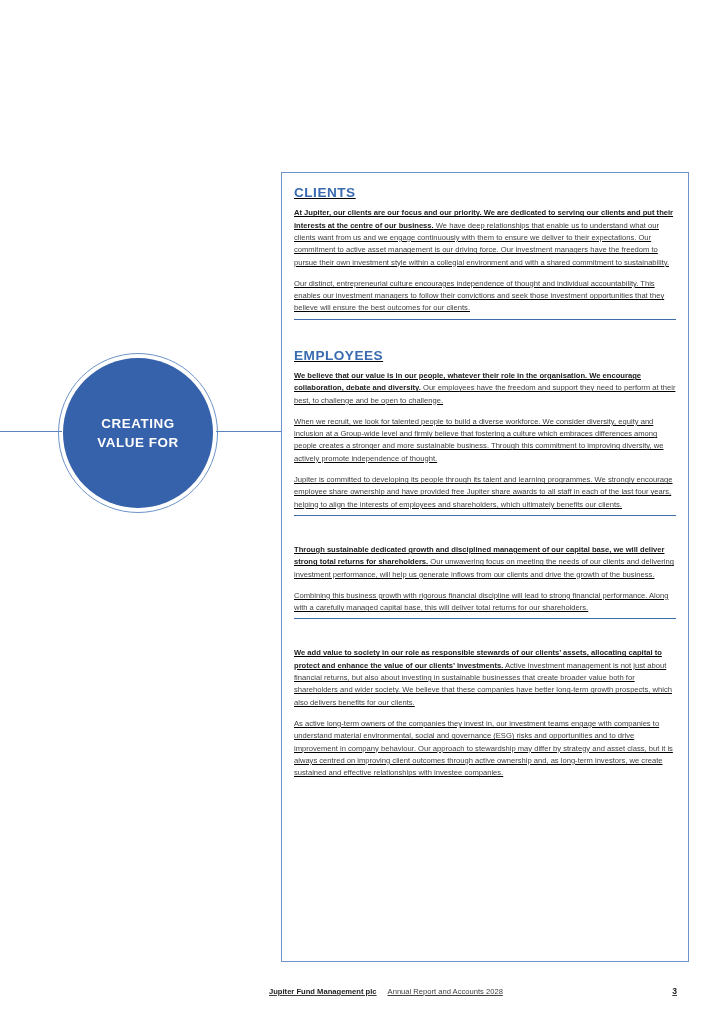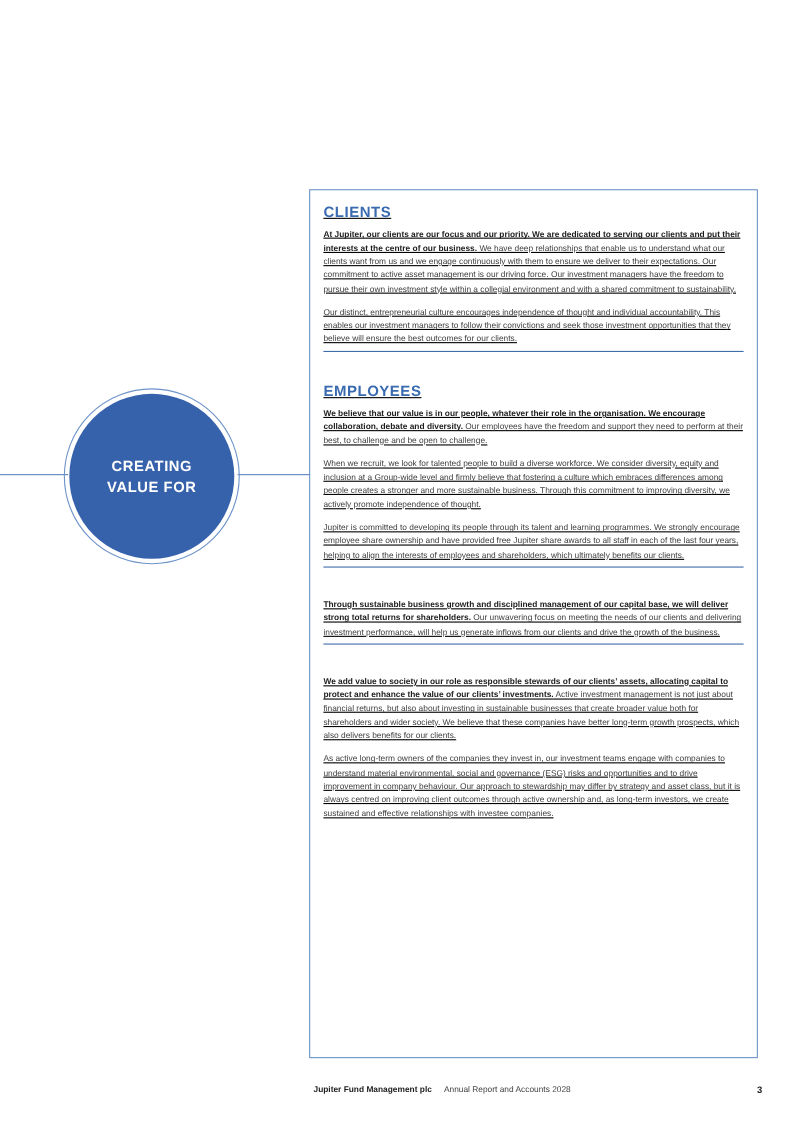--- a/index.html
+++ b/index.html
@@ -112,27 +112,28 @@
   .para b {
     color: #1d1d1f;
     font-weight: bold;
   }
 
   .section-body { padding-bottom: 4px; }
 
   
   .footer {
     position: absolute;
-    left: 285px;
+    left: 269px;
     top: 986px;
     width: 408px;
     display: flex;
-    align-items: flex-start;
+    align-items: flex-end;
     font-size: 7.6px;
     color: #3f3f43;
+    text-decoration: underline;
   }
   .footer-company {
     font-weight: bold;
     color: #1d1d1f;
     margin-right: 11px;
   }
   .footer-report {
     flex: 1;
   }
   .footer-page {
@@ -166,21 +167,22 @@
     <div class="section">
       <div class="section-title">EMPLOYEES</div>
       <div class="section-body">
         <p class="para"><b>We believe that our value is in our people, whatever their role in the organisation. We encourage collaboration, debate and diversity.</b><span> Our employees have the freedom and support they need to perform at their best, to challenge and be open to challenge.</span></p>
         <p class="para"><span>When we recruit, we look for talented people to build a diverse workforce. We consider diversity, equity and inclusion at a Group-wide level and firmly believe that fostering a culture which embraces differences among people creates a stronger and more sustainable business. Through this commitment to improving diversity, we actively promote independence of thought.</span></p>
         <p class="para"><span>Jupiter is committed to developing its people through its talent and learning programmes. We strongly encourage employee share ownership and have provided free Jupiter share awards to all staff in each of the last four years, helping to align the interests of employees and shareholders, which ultimately benefits our clients.</span></p>
       </div>
     </div>
     <div class="section">
       <div class="section-body">
-        <p class="para"><b>Through sustainable business growth and disciplined management of our capital base, we will deliver strong total returns for shareholders.</b><span> Our unwavering focus on meeting the needs of our clients and delivering investment performance, will help us generate inflows from our clients and drive the growth of the business.</span></p>
+        <p class="para"><b>Through sustainable dedicated growth and disciplined management of our capital base, we will deliver strong total returns for shareholders.</b><span> Our unwavering focus on meeting the needs of our clients and delivering investment performance, will help us generate inflows from our clients and drive the growth of the business.</span></p>
+        <p class="para"><span>Combining this business growth with rigorous financial discipline will lead to strong financial performance. Along with a carefully managed capital base, this will deliver total returns for our shareholders.</span></p>
       </div>
     </div>
     <div class="section">
       <div class="section-body">
         <p class="para"><b>We add value to society in our role as responsible stewards of our clients’ assets, allocating capital to protect and enhance the value of our clients’ investments.</b><span> Active investment management is not just about financial returns, but also about investing in sustainable businesses that create broader value both for shareholders and wider society. We believe that these companies have better long-term growth prospects, which also delivers benefits for our clients.</span></p>
         <p class="para"><span>As active long-term owners of the companies they invest in, our investment teams engage with companies to understand material environmental, social and governance (ESG) risks and opportunities and to drive improvement in company behaviour. Our approach to stewardship may differ by strategy and asset class, but it is always centred on improving client outcomes through active ownership and, as long-term investors, we create sustained and effective relationships with investee companies.</span></p>
       </div>
     </div>
   </div>
 

